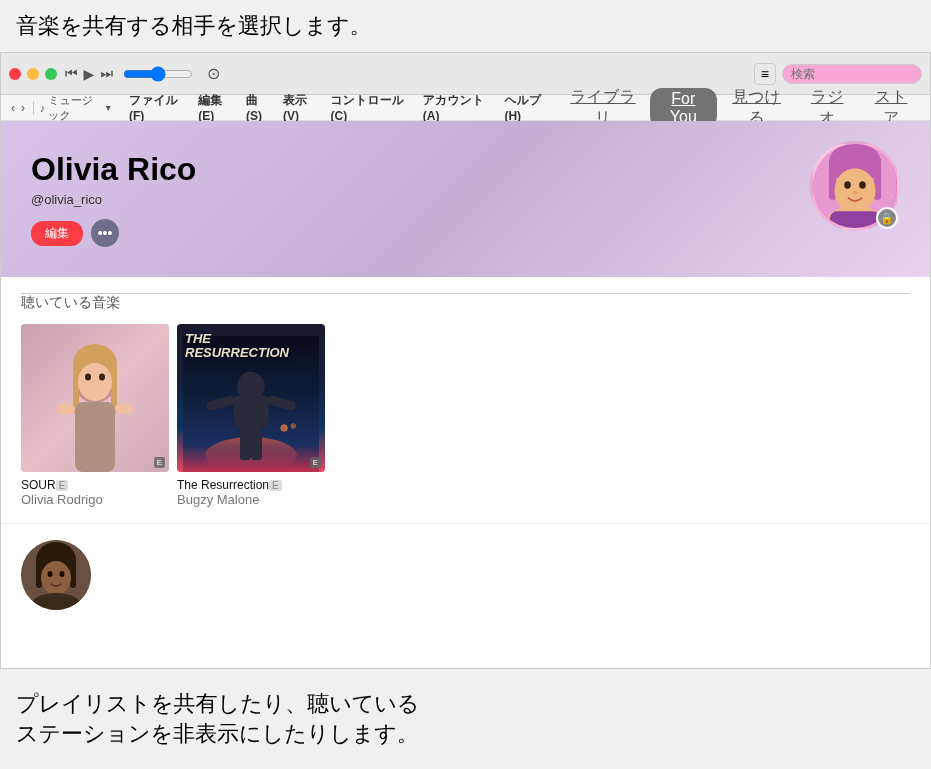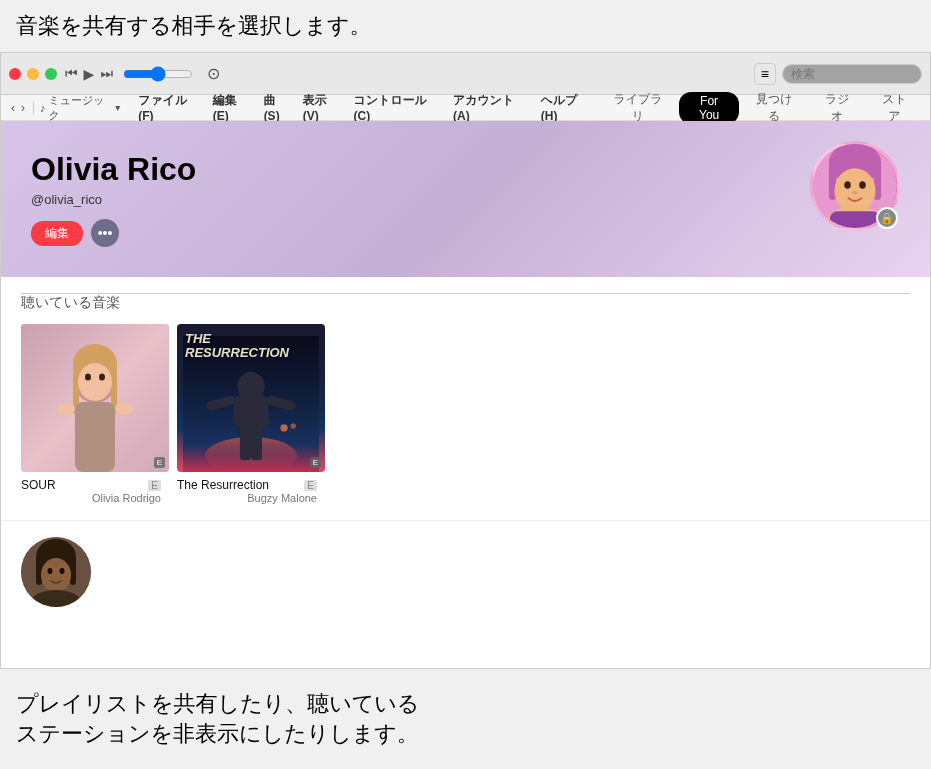--- a/index.html
+++ b/index.html
@@ -115,21 +115,21 @@
       padding: 2px 6px;
       font-size: 14px;
     }
 
     .search-box {
       border: 1px solid #ccc;
       border-radius: 12px;
       padding: 2px 8px;
       font-size: 12px;
       width: 140px;
-      background: #a3a3a3;
+      background: #f9a8d4;
     }
 
     
     .menu-bar {
       background: #f5f5f5;
       height: 26px;
       display: flex;
       align-items: center;
       padding: 0 8px;
       border-bottom: 1px solid #ddd;
@@ -174,30 +174,31 @@
 
     .nav-tabs {
       display: flex;
       gap: 2px;
       margin-left: auto;
       align-items: center;
     }
 
     .nav-tab {
       padding: 2px 10px;
-      font-size: 12px;
+      font-size: 16px;
       border-radius: 12px;
       cursor: pointer;
       background: none;
       border: none;
       color: #555;
+      text-decoration: underline;
     }
 
     .nav-tab.active {
-      background: #000000;
+      background: #737373;
       color: #fff;
     }
 
     
     .content-area {
       flex: 1;
       overflow-y: auto;
       overflow-x: hidden;
     }
 
@@ -377,29 +378,27 @@
     .album-title {
       font-size: 12px;
       font-weight: 500;
       color: #111;
       white-space: nowrap;
       overflow: hidden;
       text-overflow: ellipsis;
     }
 
     .album-artist {
-      font-size: 11px;
+      font-size: 13px;
       color: #777;
-      text-align: right;
     }
 
     .album-title-row {
       display: flex;
       align-items: center;
-      justify-content: space-between;
     }
 
     .explicit-inline {
       color: #888;
       font-size: 10px;
       background: #ddd;
       border-radius: 2px;
       padding: 0 3px;
       flex-shrink: 0;
     }

